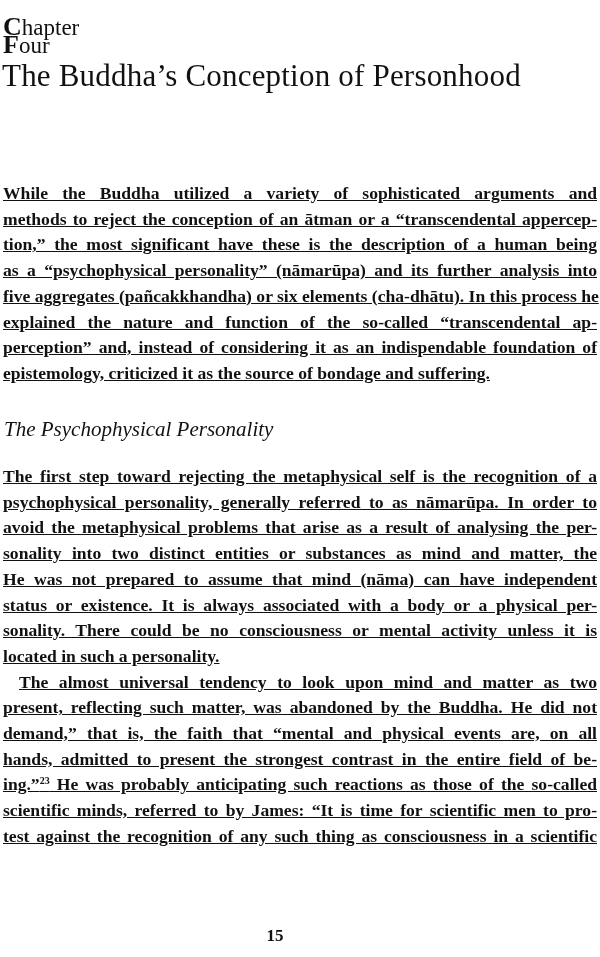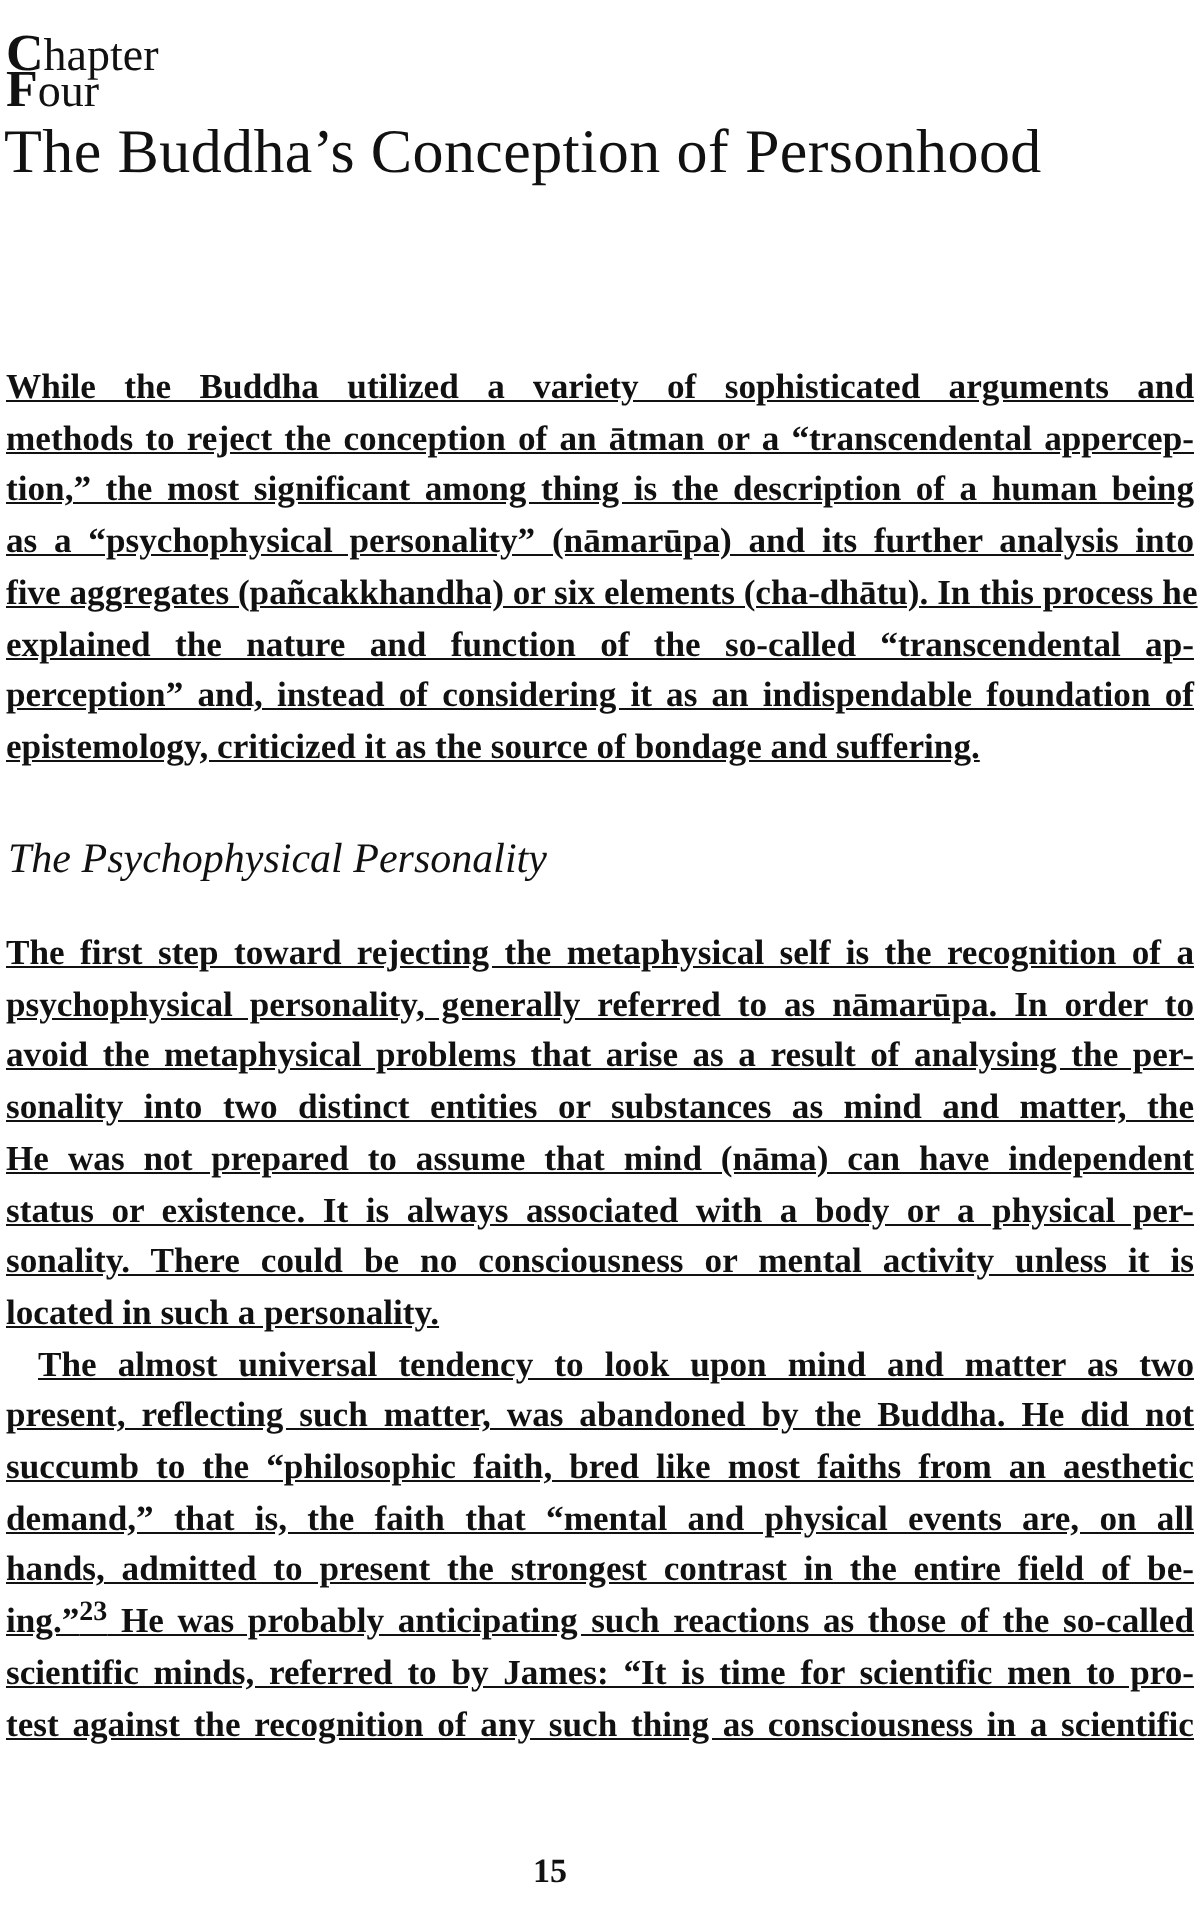--- a/index.html
+++ b/index.html
@@ -14,55 +14,54 @@
   #title { position: absolute; left: 2px; top: 58px; font-size: 31px; line-height: 36px; letter-spacing: 0.2px; }
   .para { position: absolute; left: 3px; width: 594px; font-size: 17.6px; line-height: 25.7px; text-align: justify; }
   .para .ln { display: block; white-space: nowrap; text-align-last: justify; text-align: justify; }
   .para .ln.last { text-align-last: left; }
   .para .ln.indent { padding-left: 16px; }
   #p1 { top: 181px; }
   #sub { position: absolute; left: 4px; top: 415px; font-size: 21px; font-style: italic; line-height: 28px; }
   #p2 { top: 464px; font-weight: bold; }
   #p2 .ln { font-weight: normal; }
   #p2 .ln, #p1 .ln { font-weight: 600; text-decoration: underline; }
-  sup { font-size: 14px; line-height: 0; vertical-align: 6px; }
+  sup { font-size: 10px; line-height: 0; vertical-align: 6px; }
   #pagenum { position: absolute; left: 0; width: 550px; top: 926px; text-align: center; font-size: 17px; font-weight: bold; }
 </style>
 </head>
 <body>
 
 <div id="chap1" class="chap"><b>C</b><span>hapter</span></div>
 <div id="chap2" class="chap"><b>F</b><span>our</span></div>
 <div id="title">The Buddha’s Conception of Personhood</div>
 
 <div id="p1" class="para">
   <span class="ln">While the Buddha utilized a variety of sophisticated arguments and</span>
   <span class="ln">methods to reject the conception of an ātman or a “transcendental appercep-</span>
-  <span class="ln">tion,” the most significant among thing is the description of a human being</span>
+  <span class="ln">tion,” the most significant have these is the description of a human being</span>
   <span class="ln">as a “psychophysical personality” (nāmarūpa) and its further analysis into</span>
   <span class="ln">five aggregates (pañcakkhandha) or six elements (cha-dhātu). In this process he</span>
   <span class="ln">explained the nature and function of the so-called “transcendental ap-</span>
   <span class="ln">perception” and, instead of considering it as an indispendable foundation of</span>
   <span class="ln last">epistemology, criticized it as the source of bondage and suffering.</span>
 </div>
 
 <div id="sub">The Psychophysical Personality</div>
 
 <div id="p2" class="para">
   <span class="ln">The first step toward rejecting the metaphysical self is the recognition of a</span>
   <span class="ln">psychophysical personality, generally referred to as nāmarūpa. In order to</span>
   <span class="ln">avoid the metaphysical problems that arise as a result of analysing the per-</span>
   <span class="ln">sonality into two distinct entities or substances as mind and matter, the</span>
   <span class="ln">He was not prepared to assume that mind (nāma) can have independent</span>
   <span class="ln">status or existence. It is always associated with a body or a physical per-</span>
   <span class="ln">sonality. There could be no consciousness or mental activity unless it is</span>
   <span class="ln last">located in such a personality.</span>
   <span class="ln indent">The almost universal tendency to look upon mind and matter as two</span>
   <span class="ln">present, reflecting such matter, was abandoned by the Buddha. He did not</span>
-  <span class="ln">succumb to the “philosophic faith, bred like most faiths from an aesthetic</span>
   <span class="ln">demand,” that is, the faith that “mental and physical events are, on all</span>
   <span class="ln">hands, admitted to present the strongest contrast in the entire field of be-</span>
   <span class="ln"><span>ing.”</span><sup>23</sup><span> He was probably anticipating such reactions as those of the so-called</span></span>
   <span class="ln">scientific minds, referred to by James: “It is time for scientific men to pro-</span>
   <span class="ln">test against the recognition of any such thing as consciousness in a scientific</span>
 </div>
 
 <div id="pagenum">15</div>
 
 </body></html>

